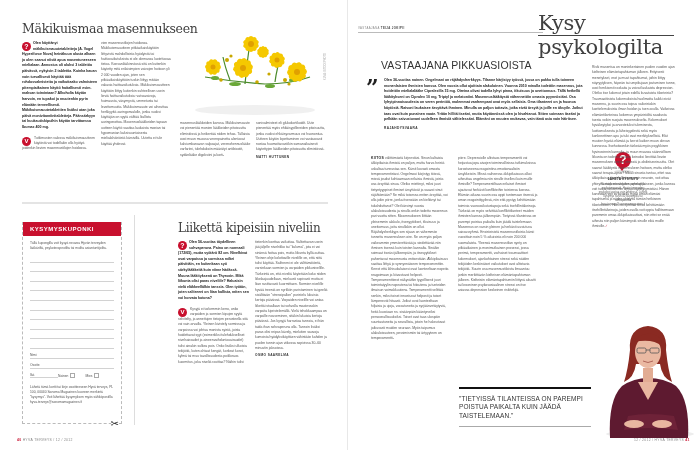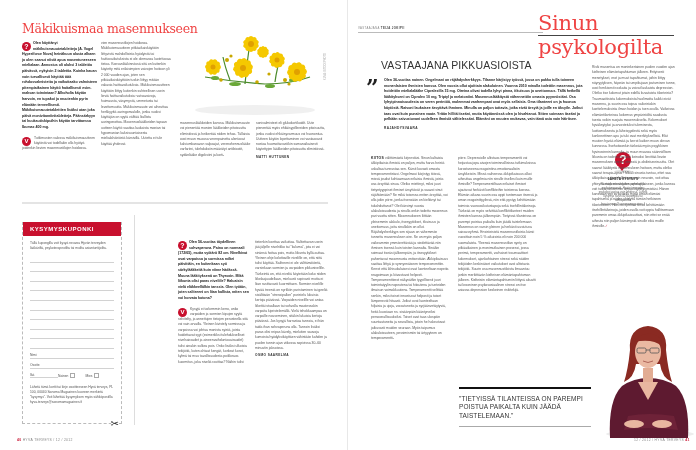--- a/index.html
+++ b/index.html
@@ -1,21 +1,21 @@
 <!DOCTYPE html>
 <html><head>
 <meta charset="utf-8">
 <style>
   * { box-sizing: border-box; margin: 0; padding: 0; }
   html, body { width: 696px; height: 450px; background: #ffffff; overflow: hidden; }
   body { position: relative; font-family: "Liberation Sans", sans-serif; color: #2a2a2a; }
   .page { position: absolute; top: 0; height: 450px; background: #fff; }
   .page-left { left: 0; width: 348px; border-right: 1px solid #e8e8e8; }
   .page-right { left: 348px; width: 348px; }
-  .serif-title { font-family: "DejaVu Serif", serif; color: #ef4444; font-weight: normal; letter-spacing: -0.3px; }
+  .serif-title { font-family: "DejaVu Serif", serif; color: #404040; font-weight: normal; letter-spacing: -0.3px; }
   .body-text { font-size: 3.4px; line-height: 5.3px; color: #555; }
   .bold-q { font-size: 3.6px; line-height: 5.6px; color: #222; font-weight: bold; }
   .abs { position: absolute; }
   .qbadge { display: inline-block; width: 9px; height: 9px; border-radius: 50%; background: #c8102e; color: #fff; font-size: 7px; font-weight: bold; line-height: 9px; text-align: center; vertical-align: middle; margin-right: 2px; float: left; margin-top: 1px; }
   .vbadge { display: inline-block; width: 9px; height: 9px; border-radius: 50%; background: #c8102e; color: #fff; font-size: 6px; font-weight: bold; line-height: 9px; text-align: center; float: left; margin-right: 3px; margin-top: 1px; }
   .sign { font-size: 3.2px; font-weight: bold; letter-spacing: 0.4px; color: #333; margin-top: 2px; }
   .hr-gray { position: absolute; height: 2px; background: #e4e4e4; }
   .coupon { position: absolute; left: 22px; top: 222px; width: 100px; height: 202px; border: 1px dashed #bbb; border-top: none; }
   .coupon-head { background: #c8102e; color: #fff; font-size: 6px; font-weight: bold; letter-spacing: 0.5px; height: 14px; line-height: 14px; padding-left: 7px; }
   .coupon-intro { font-size: 3.3px; line-height: 5px; color: #555; padding: 5px 7px 0 7px; }
@@ -169,20 +169,21 @@
       <span>Nainen</span>
       <span class="chk"></span>
       <span style="margin-left:6px;">Mies</span>
       <span class="chk"></span>
     </div>
     <p class="coupon-foot">Lähetä tämä kortti tai kirje osoitteeseen Hyvä terveys, PL 100, 00040 Sanoma Magazines kuoreen merkintä "kysymys". Voit lähettää kysymyksen myös sähköpostilla hyva.terveys@sanomamagazines.fi</p>
     <span class="scissors">✂</span>
   </div>
 
   <div class="abs" style="left:134px; top:215px; width:1px; height:210px; background:#ddd;"></div>
+  <h2 class="abs serif-title" style="left:178px; top:221px; font-size:12px;">Liikettä kipeisiin niveliin</h2>
 
   <div class="abs" style="left:178px; top:240px; width:72px;">
     <span class="qbadge">?</span>
     <p class="bold-q">Olen 56-vuotias täydellinen sohvaperuna. Paino on normaali (172/65), mutta vyötärö 82 cm. Nivelkivut ovat varpaissa ja sormissa miltei päivittäin, en kuitenkaan syö särkylääkkeitä kuin viime hädässä. Muuna lääkityksenä on Thyroxin. Mikä liikunta olisi paras niveliile? Haluaisin vielä eläkkeellälkin tanssia. Olen työtön, joten salitreeni on liian kallista, miten sen voi korvata kotona?</p>
     <div style="margin-top:5px;">
       <span class="vbadge">V</span>
       <p class="body-text">Kysyjä ei tarkemmin kerro, onko varpaiden ja sormien kipujen syytä selvitelty, ja annettujen tietojen perusteella sitä voi vain arvailla. Yleinen kivistely sormissa ja varpaissa voi johtua monista syistä, joista hoidettavat syyt (esimerkiksi tulehdukselliset nivelsairaudet ja aineenvaihduntasairaudet) tulisi ainakin sulkea pois. Onko lisäksi ulkoisia tekijöitä, kuten ahtaat kengät, korkeat korot, kylmä tai muu tavallisuudesta poikkeava kuormitus, joka niveliä rasittaa? Näihin tulisi</p>
     </div>
   </div>
 
@@ -197,21 +198,21 @@
   </div>
 </div>
 
 <div class="page page-right" style="left:348px;"></div>
 
 <div class="byline">
   <span>VASTAAJANA</span>
   <b>TEIJA JOKIPII</b>
 </div>
 <div class="byline-rule"></div>
-<h1 class="abs serif-title" style="left:538px; top:11px; font-size:21px;">Sinun psykologilta</h1>
+<h1 class="abs serif-title" style="left:538px; top:11px; font-size:21px;">Kysy psykologilta</h1>
 <div class="abs" style="left:538px; top:35px; width:136px; height:1px; background:#444;"></div>
 
 <h2 class="abs" style="left:381px; top:59px; font-size:10.5px; font-weight:normal; color:#333; letter-spacing:0.1px;">VASTAAJANA PIKKUASIOISTA</h2>
 
 <div class="abs" style="left:366px; top:78px; width:220px;">
   <span class="quote-mark">”</span>
   <p class="bold-q" style="margin-left:18px;">Olen 36-vuotias nainen. Ongelmani on räjähdysherkkyys. Tilanne kärjistyy työssä, jossa on pakko tulla toimeen monenlaisten ihmisten kanssa. Olen vuosia ollut ajoittain alakuloinen. Vuonna 2010 minulla todettiin masennus, jota hoidettiin mielialalääke Cipralexilla 15 mg. Oireina olivat todella lyhyt pinna, itkuisuus ja unettomuus. Tällä hetkellä lääkitykseni on Cipralex 10 mg, Triptyl ja melatoniini. Masennuslääkitystä vähennettiin omasta pyynnöstäni. Osa lyhytpinnaisuudesta on veren perintöä, molemmat vanhempani ovat myös sellaisia. Oma tilanteeni on ja huonoa käytöstä. Raivoni laukaisee ärsyttävä ihminen. Minulla on paljon tuttavia, jotka eivät ärsytä ja joille en äksyile. Jotkut taas ovat kuin punainen vaate. Yritän hillitä itseäni, mutta käytännössä olen jo kivahtanut. Sitten soimaan itseäni ja pelkään saivustuvani uudelleen ihmisiä välttelessäni. Elämäni on muuten mukavaa, vain tämä asia vain häiritsee.</p>
   <p class="sign" style="margin-left:18px; margin-top:3px;">RÄJÄHDYSVAARA</p>
 </div>
 

